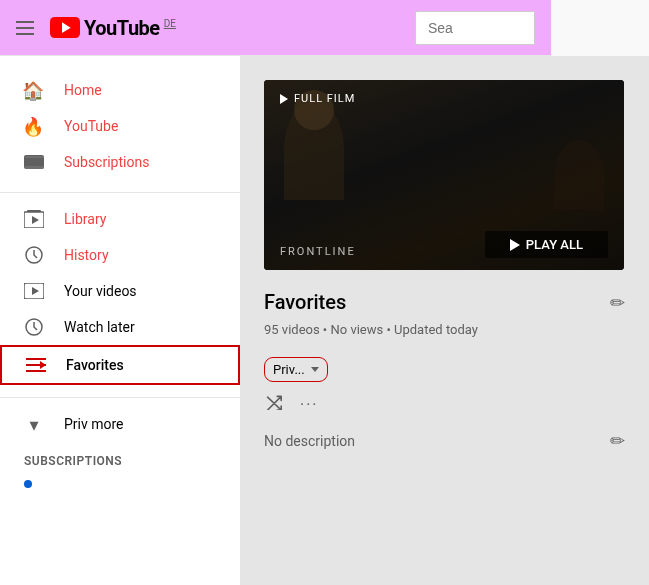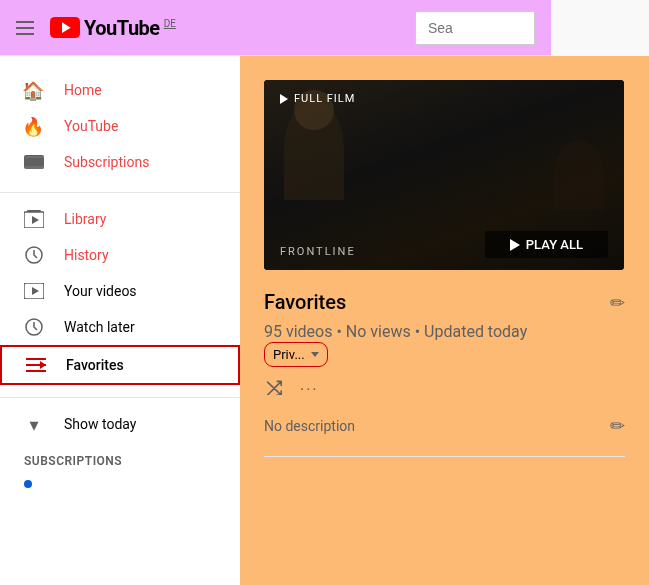--- a/index.html
+++ b/index.html
@@ -148,21 +148,21 @@
       border-radius: 50%;
       background: #065fd4;
       margin: 8px 24px;
     }
 
     
     .main-content {
       flex: 1;
       overflow-y: auto;
       padding: 24px 24px;
-      background: #fdba74;
+      background: #e5e5e5;
     }
 
     
     .playlist-thumbnail {
       width: 360px;
       height: 190px;
       background: #1a1a2e;
       border-radius: 4px;
       overflow: hidden;
       position: relative;
@@ -253,23 +253,23 @@
       font-size: 20px;
       font-weight: 500;
       color: #030303;
     }
     .edit-icon {
       color: #606060;
       cursor: pointer;
       font-size: 18px;
     }
     .playlist-meta {
-      font-size: 16px;
-      color: #606060;
-      margin-bottom: 1px;
+      font-size: 13px;
+      color: #606060;
+      margin-bottom: 20px;
     }
     .privacy-select-wrapper {
       display: inline-flex;
       align-items: center;
       border: 1.5px solid #cc0000;
       border-radius: 9px;
       padding: 4px 8px;
       cursor: pointer;
       gap: 6px;
       margin-bottom: 12px;
@@ -407,21 +407,21 @@
               <polygon points="14,4 14,12 20,8" fill="#cc0000"></polygon>
             </svg>
         </span>
         <span class="sidebar-item-label">Favorites</span>
       </div>
     </div>
 
     <div class="sidebar-section">
       <div class="sidebar-item">
         <span class="sidebar-icon">▾</span>
-        <span class="sidebar-item-label">Show today</span>
+        <span class="sidebar-item-label">Priv more</span>
       </div>
     </div>
 
     <div class="section-label">SUBSCRIPTIONS</div>
     <div class="subscriptions-dot"></div>
   </div>
 
   <div class="main-content">
 
     

